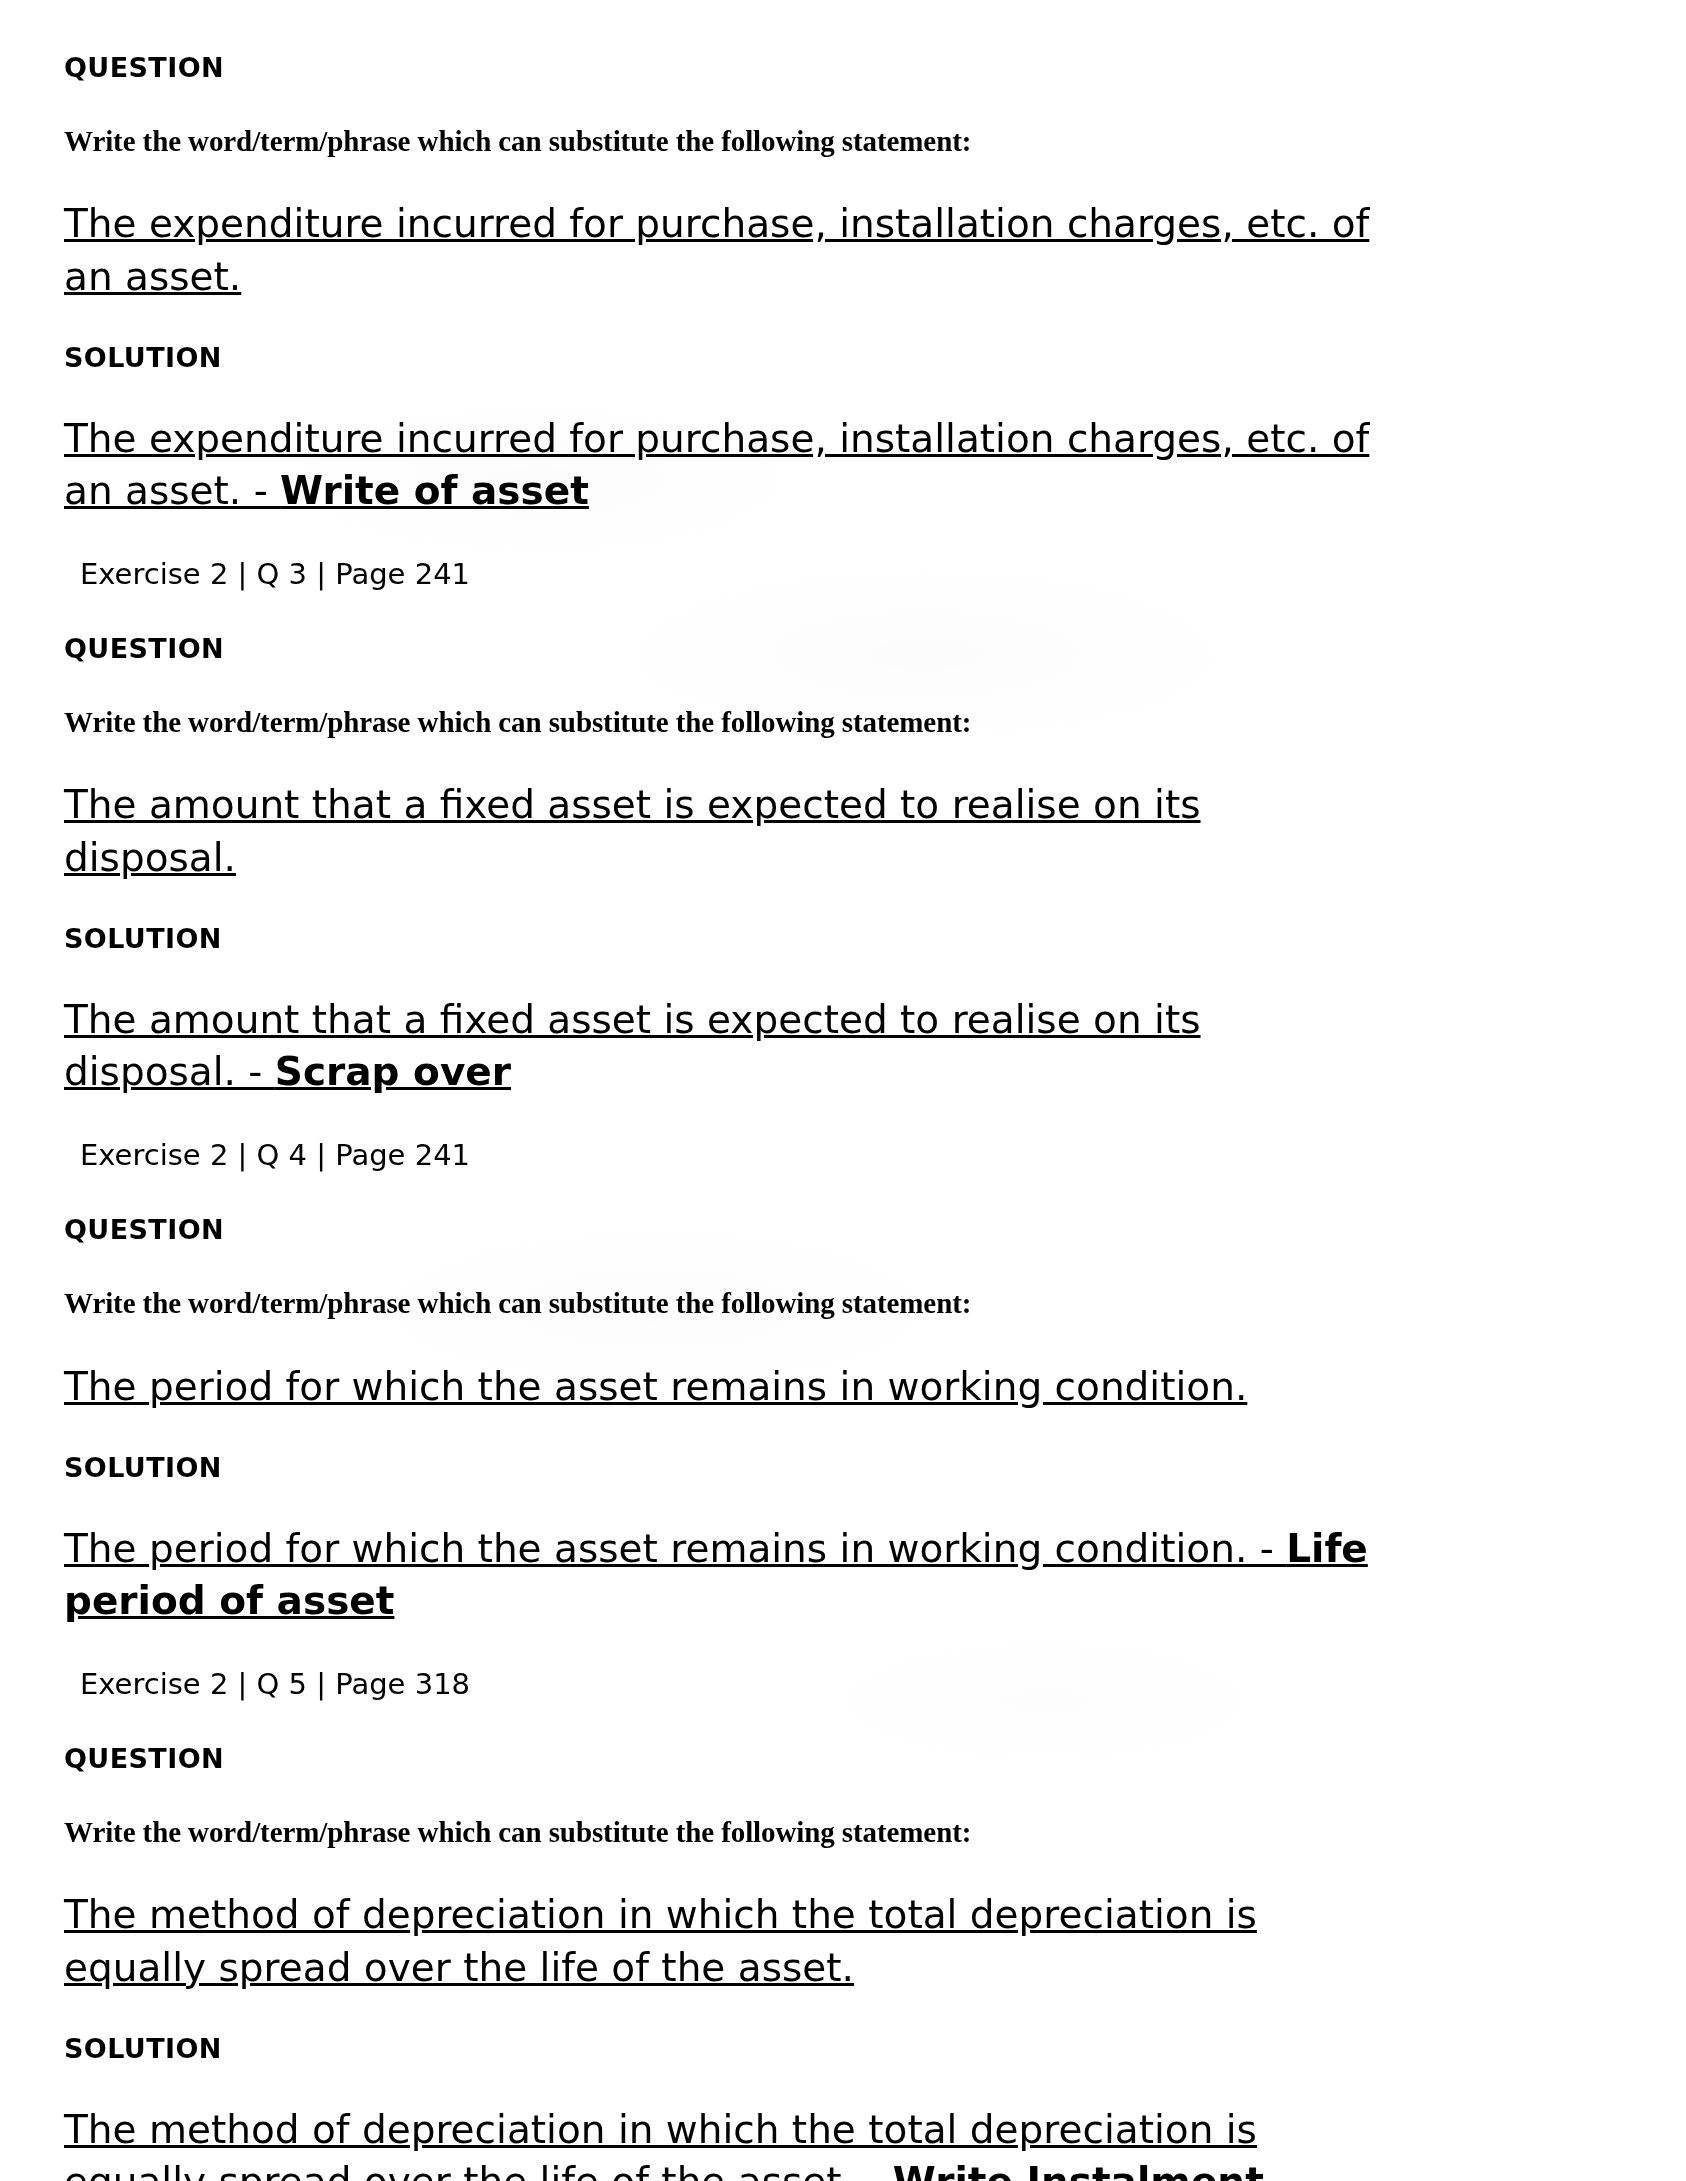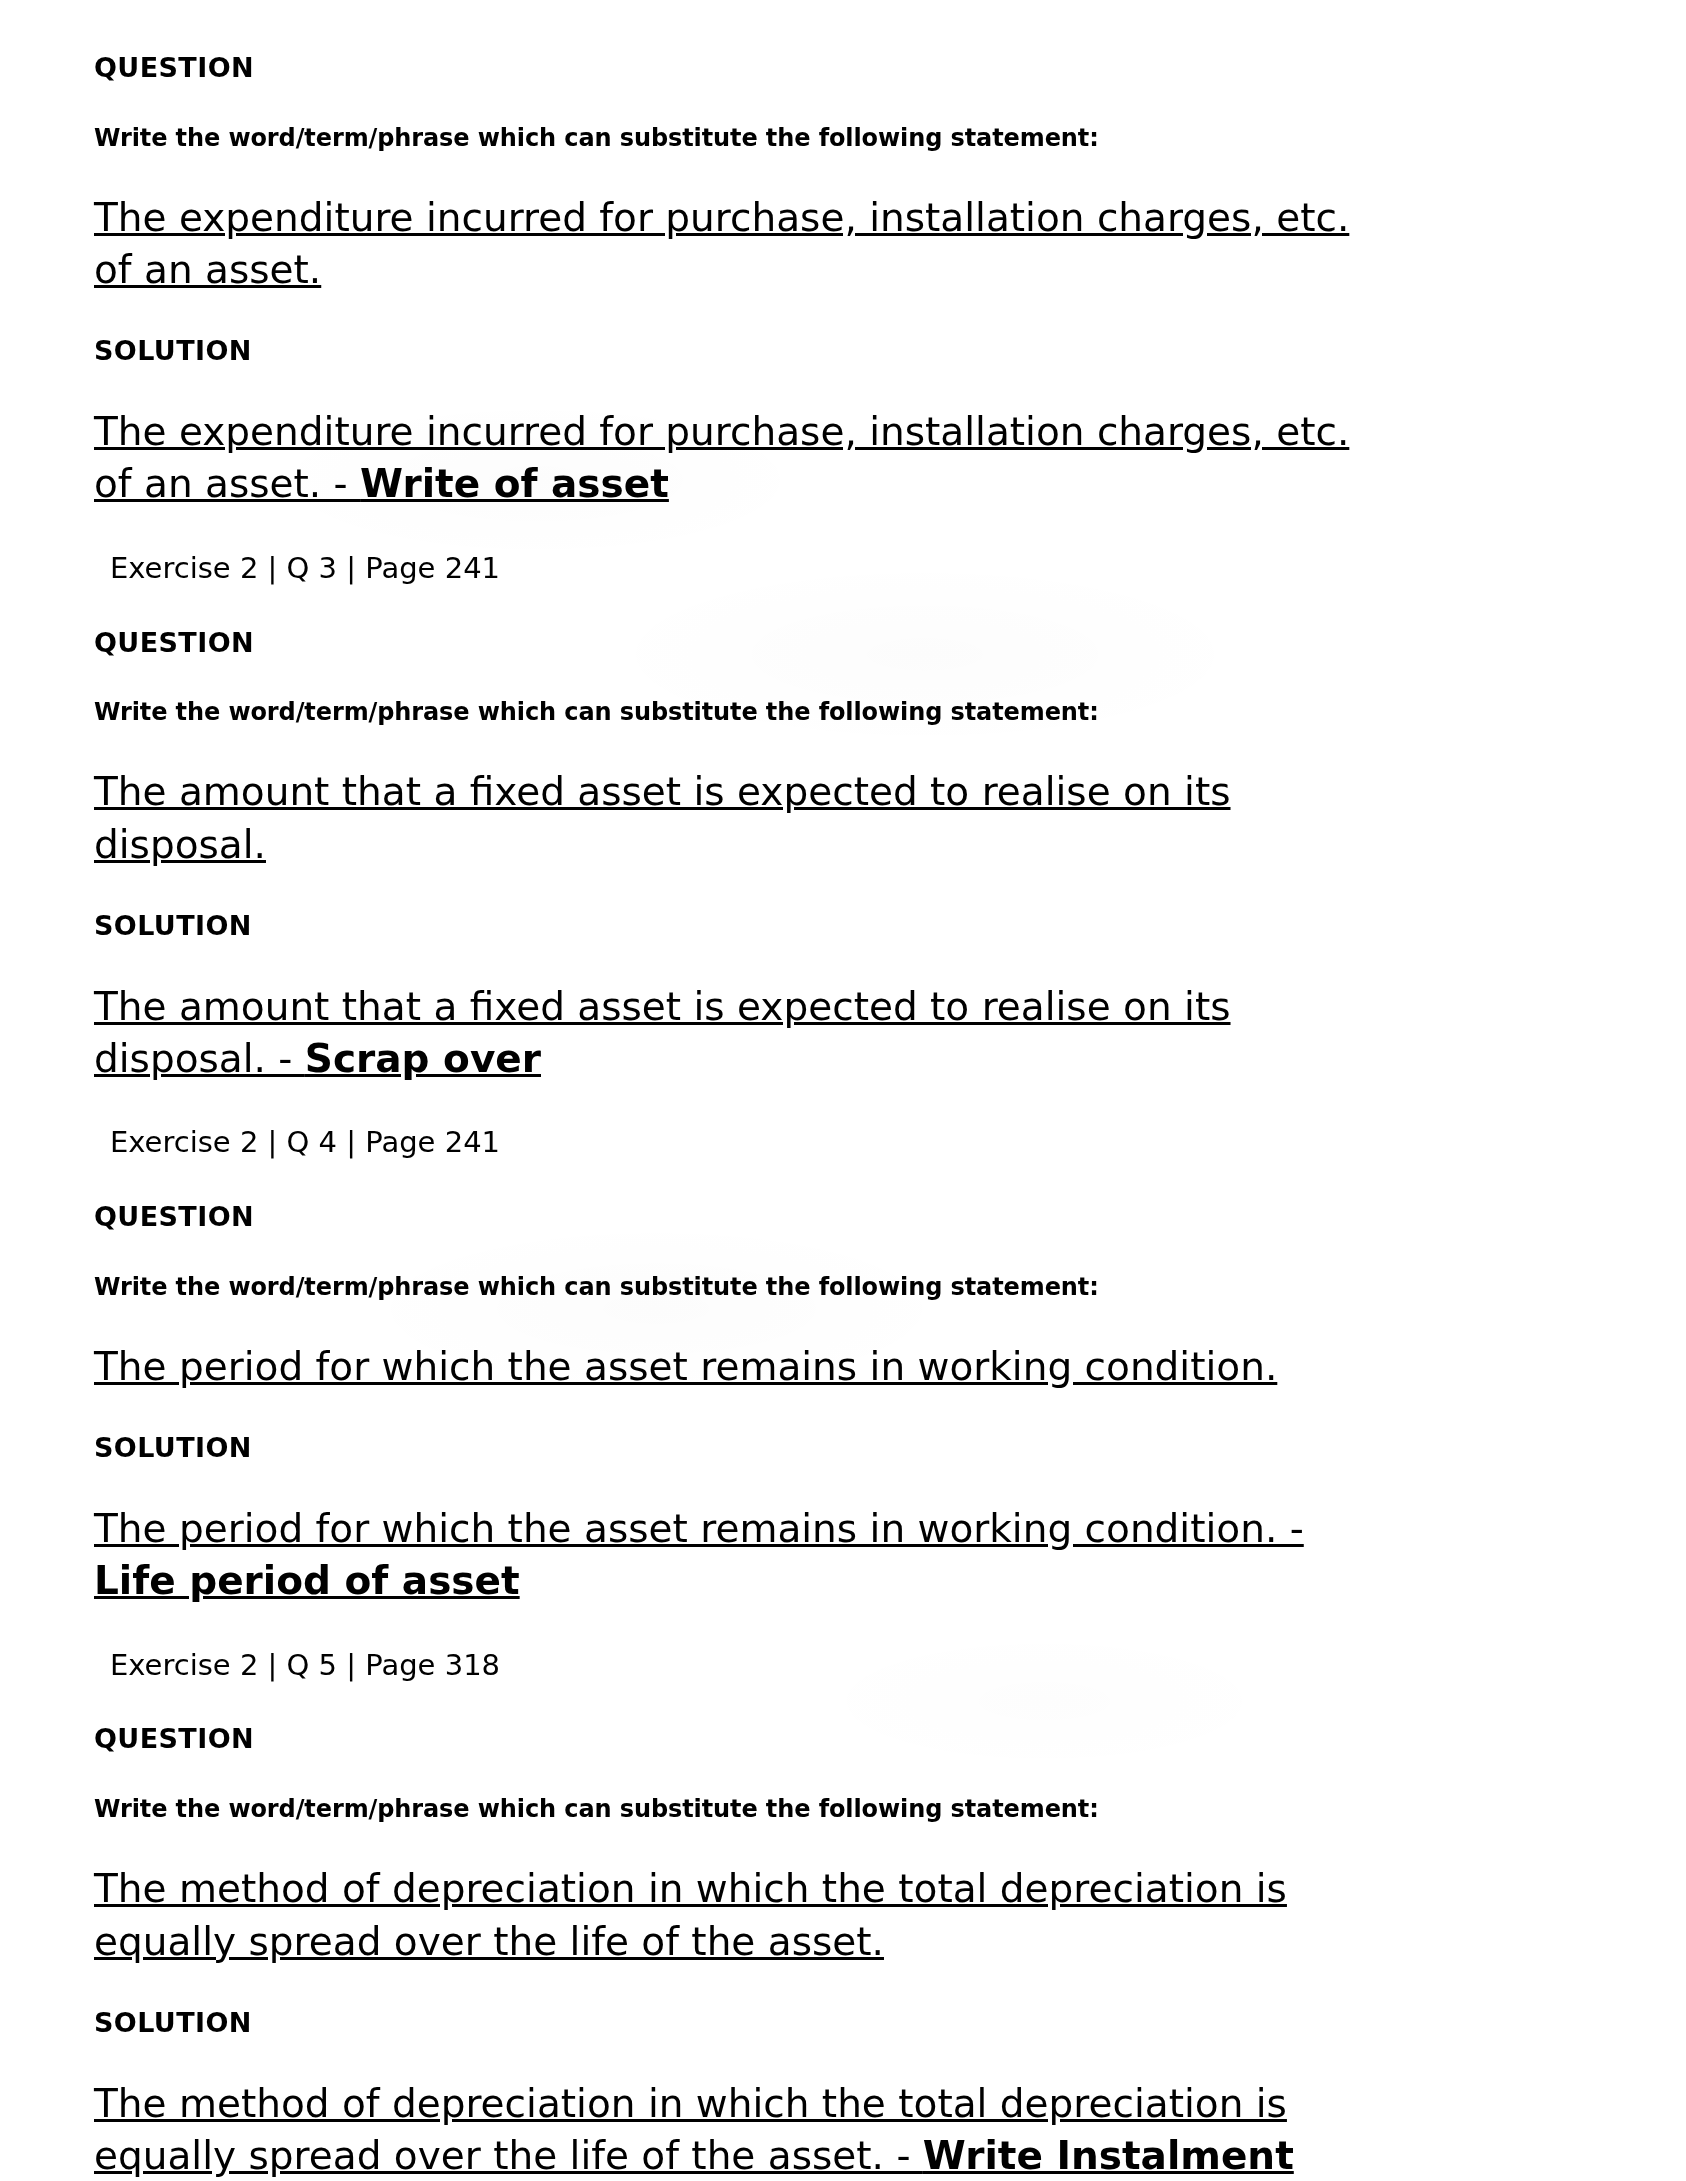--- a/index.html
+++ b/index.html
@@ -11,21 +11,21 @@
   body {
     font-family: "DejaVu Sans", sans-serif;
     color: #000000;
   }
   .page {
     position: relative;
     width: 1492px;
     height: 2181px;
     background: #ffffff;
     box-sizing: border-box;
-    padding: 51px 117px 0 94px;
+    padding: 51px 117px 0 64px;
     overflow: hidden;
   }
   
   .watermark-layer {
     position: absolute;
     inset: 0;
     pointer-events: none;
     background:
       radial-gradient(ellipse 416px 119px at 36% 22%, rgba(0,0,0,0.012), rgba(0,0,0,0) 70%),
       radial-gradient(ellipse 495px 139px at 62% 30%, rgba(0,0,0,0.010), rgba(0,0,0,0) 70%),
@@ -40,25 +40,26 @@
   }
 
   .label-heading {
     font-size: 27px;
     font-weight: bold;
     letter-spacing: 0.4px;
     line-height: 1.25;
     margin: 0 0 38px 0;
   }
   .prompt-heading {
-    font-size: 24px;
+    font-size: 29px;
     font-weight: bold;
     line-height: 1.3;
     letter-spacing: -0.1px;
     margin: 0 0 38px 0;
+    font-family: Liberation Serif, serif;
   }
   .body-text {
     font-size: 39px;
     font-weight: normal;
     line-height: 1.34;
     margin: 0 0 38px 0;
     text-decoration: underline;
   }
   .body-text .answer {
     font-weight: bold;

